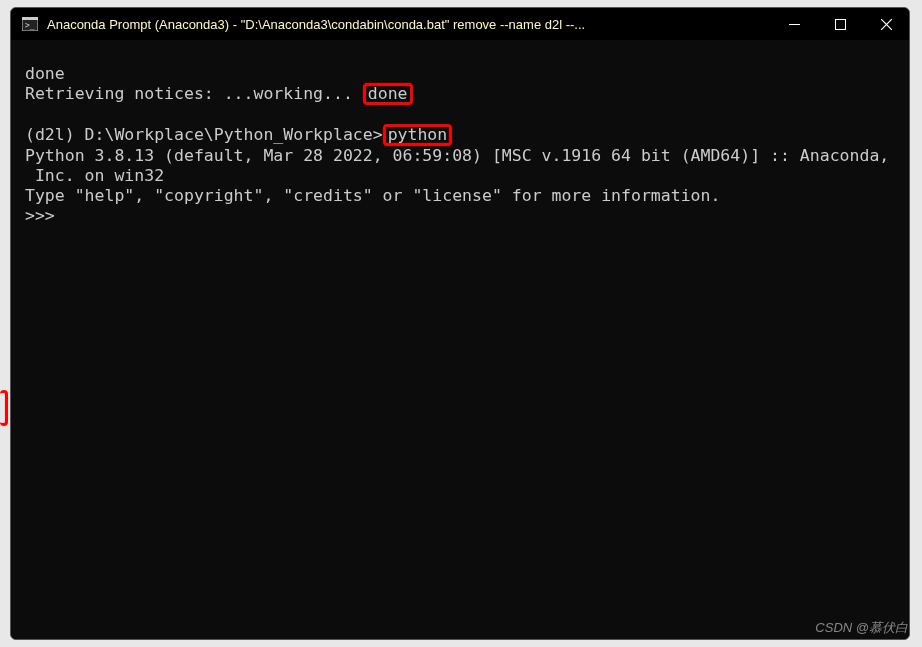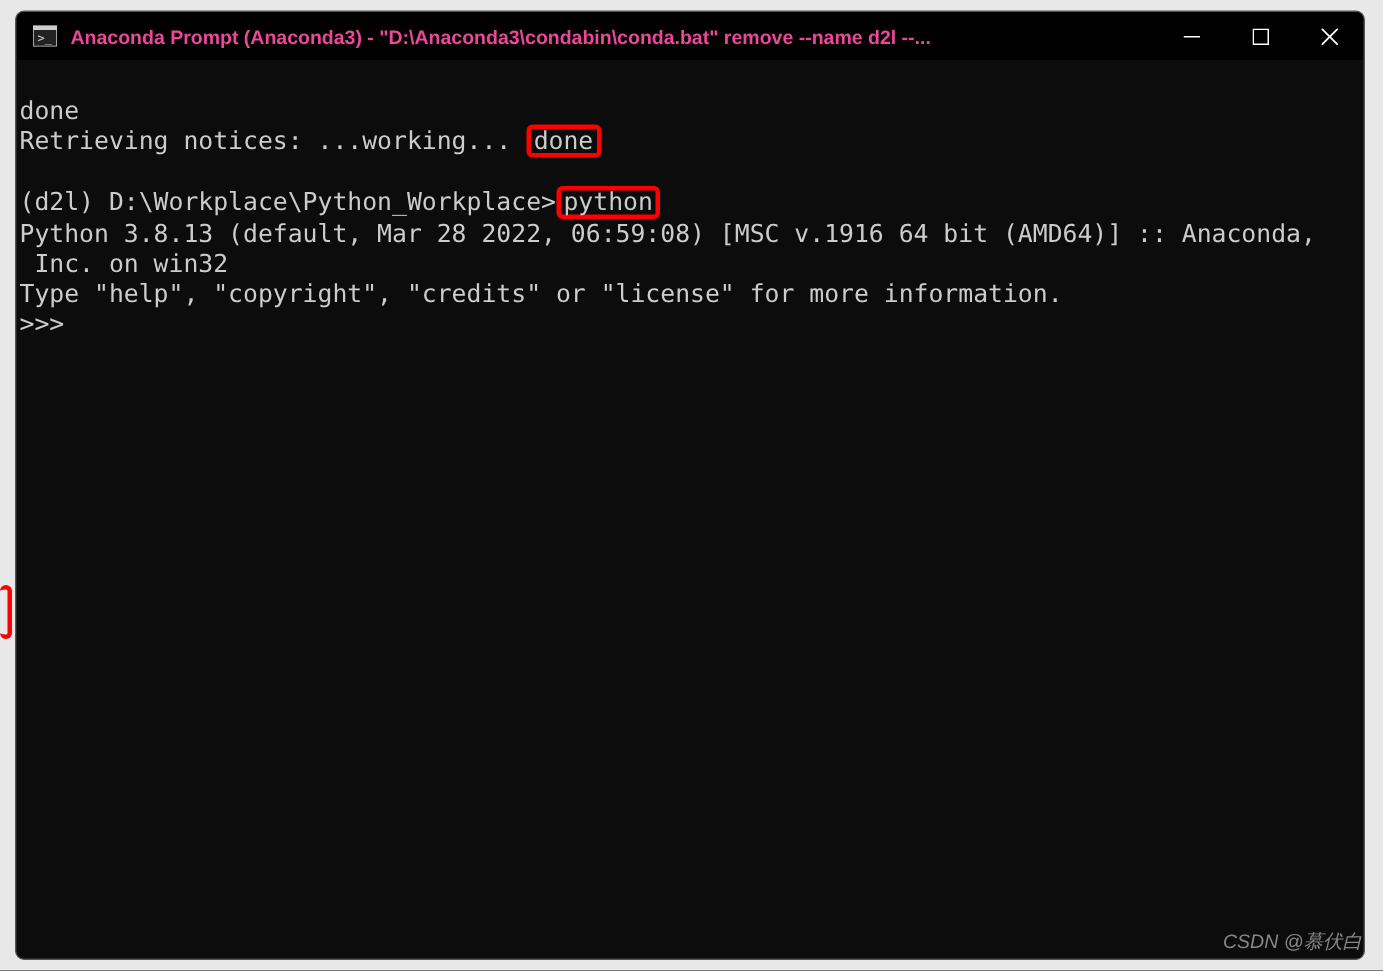--- a/index.html
+++ b/index.html
@@ -45,22 +45,22 @@
     }
     .titlebar-icon svg {
       width: 16px;
       height: 14px;
     }
     .titlebar-title {
       flex: 1;
       white-space: nowrap;
       overflow: hidden;
       text-overflow: ellipsis;
-      font-weight: 700;
-      color: #ec4899;
+      font-weight: 400;
+      color: #fef9c3;
     }
     .window-controls {
       display: flex;
       height: 100%;
     }
     .win-btn {
       width: 46px;
       height: 32px;
       display: flex;
       align-items: center;
@@ -68,21 +68,21 @@
       color: #fff;
       font-size: 11px;
     }
     .win-btn svg {
       width: 11px;
       height: 11px;
     }
     .terminal-body {
       flex: 1;
       background: #0c0c0c;
-      padding: 4px 2px;
+      padding: 4px 14px;
       font-family: "NSimSun", "Consolas", monospace;
       font-size: 16.5px;
       line-height: 20px;
       color: #cccccc;
       white-space: pre;
       overflow: hidden;
       position: relative;
     }
     .line {
       display: block;

